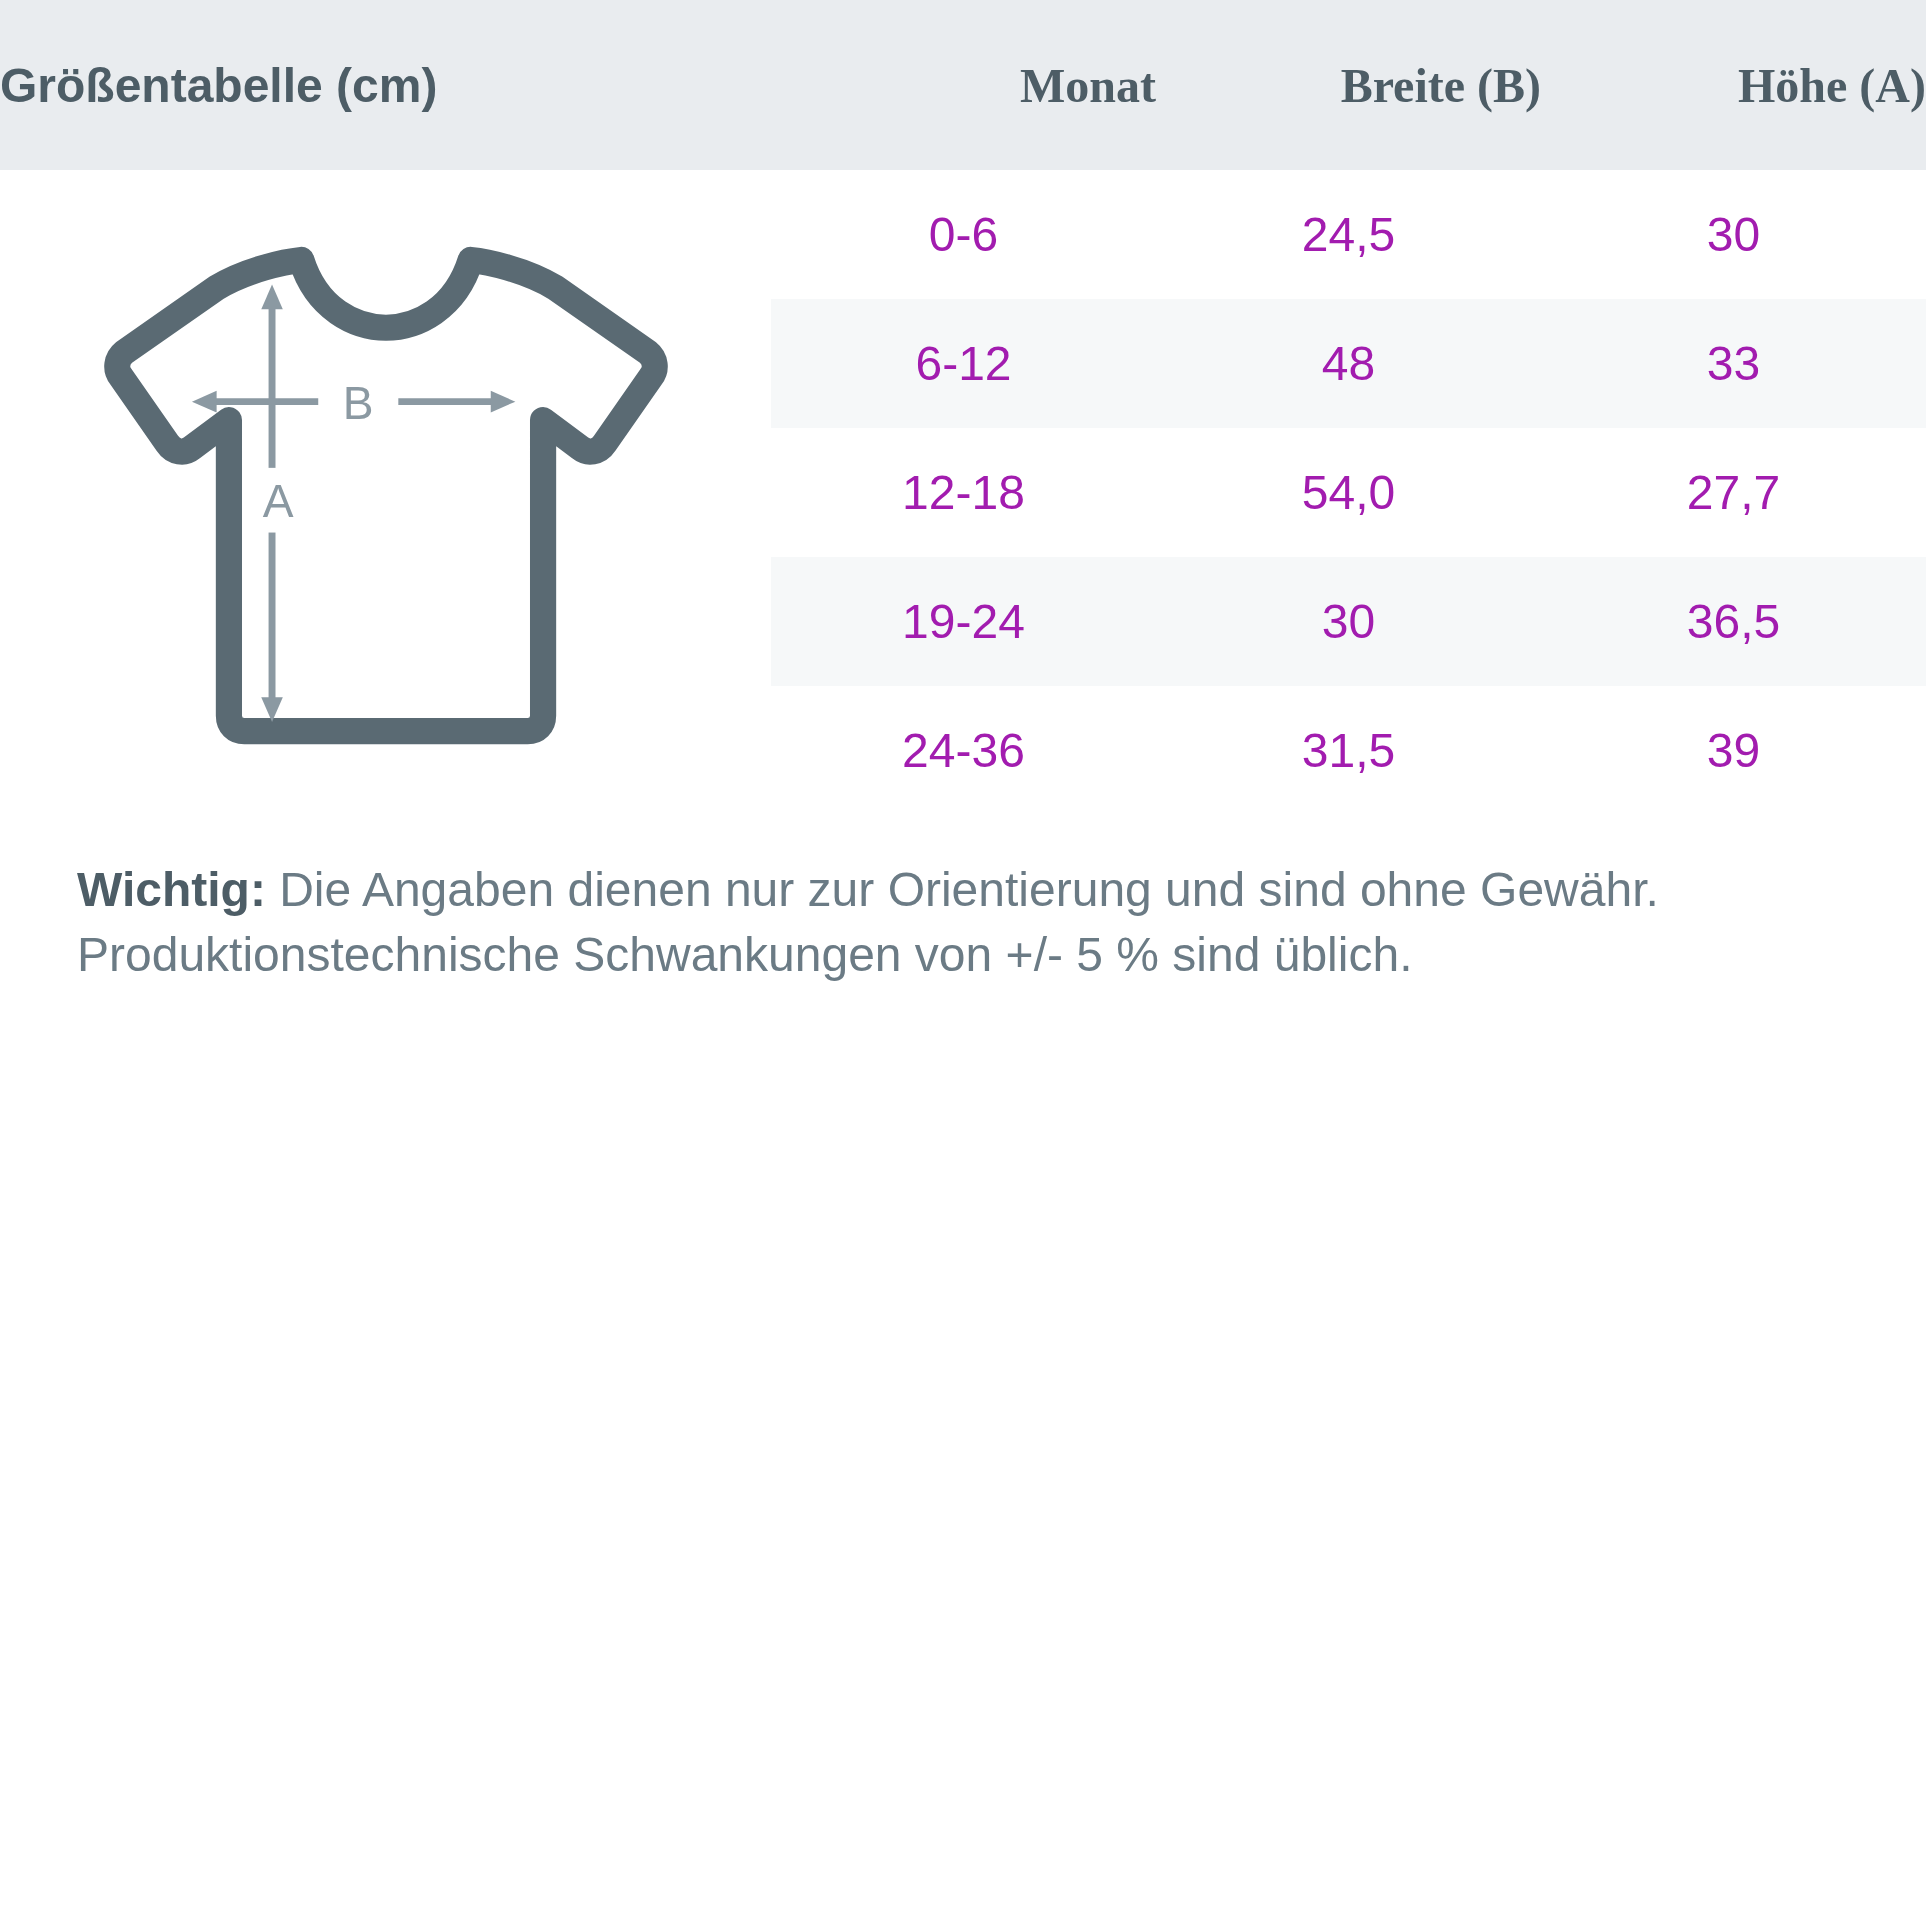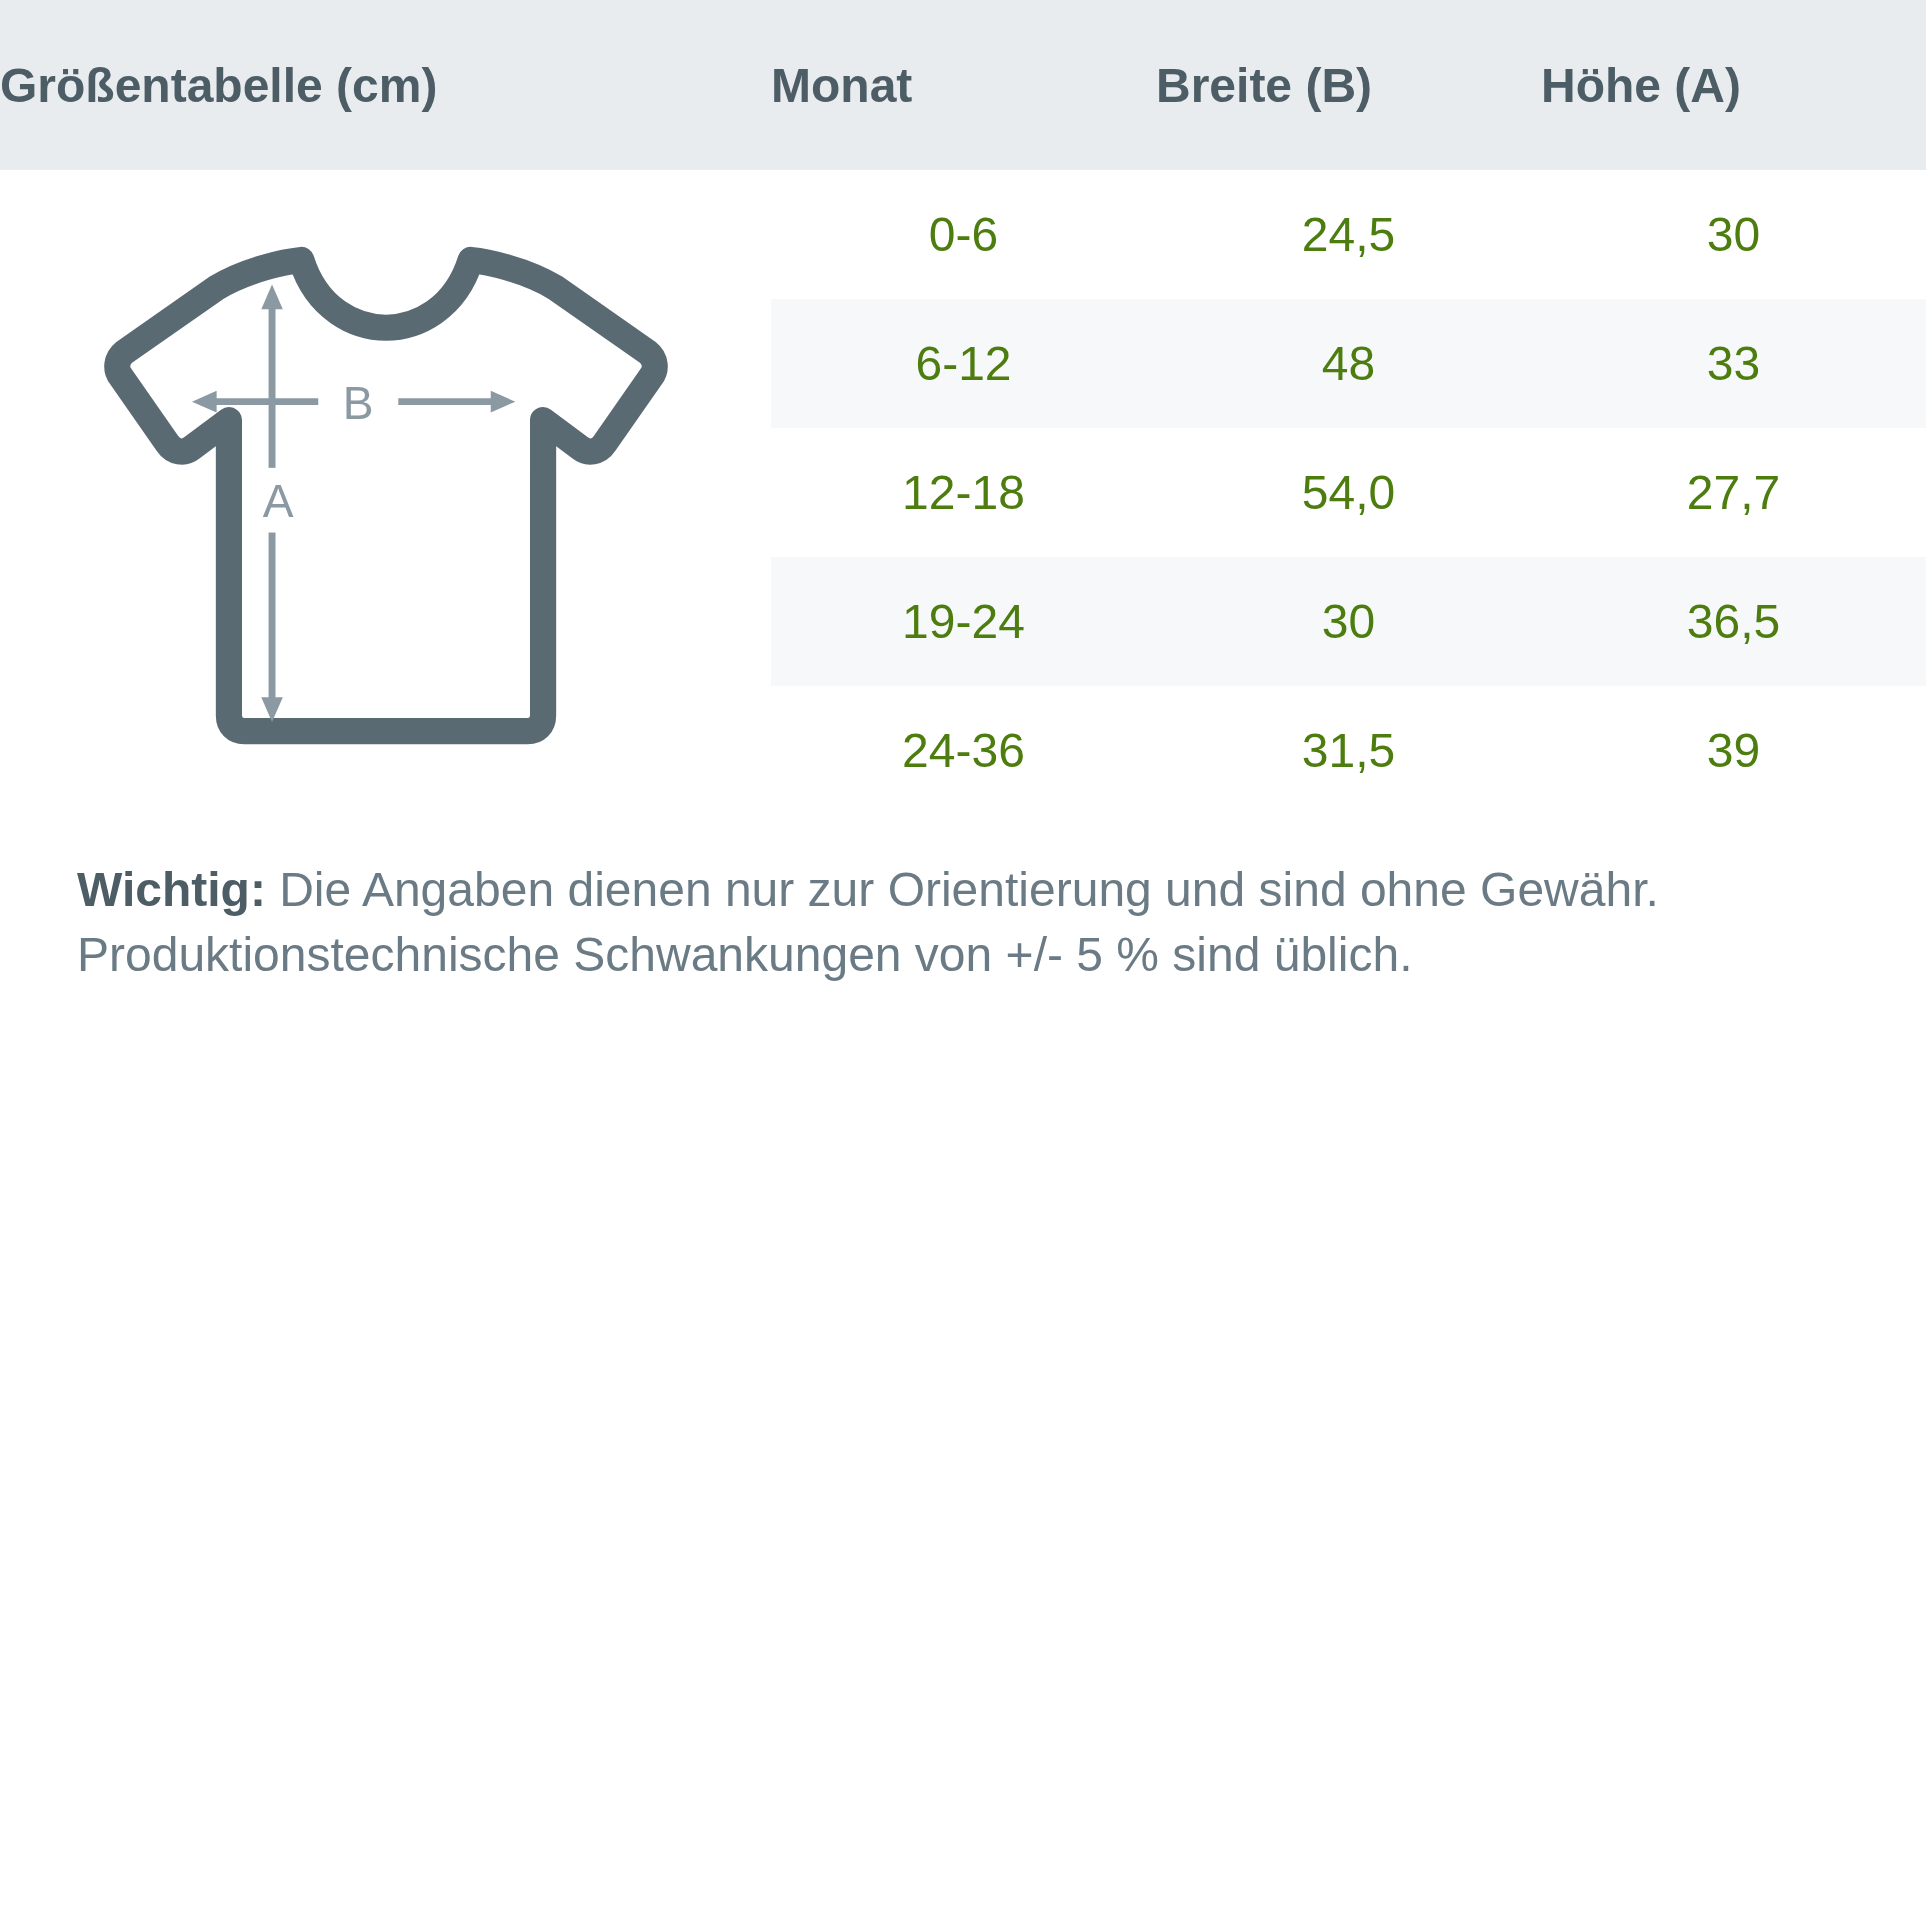--- a/index.html
+++ b/index.html
@@ -45,27 +45,28 @@
     font-weight: bold;
     color: #4d5d66;
     padding: 0;
   }
 
   th.head-label {
     text-align: left;
     padding-left: 77px;
   }
   th.head-center {
-    text-align: left;
+    text-align: right;
+    font-family: Liberation Serif, serif;
   }
 
   .size-table tbody td {
     font-size: 48px;
     font-weight: normal;
-    color: #4d7c0f;
+    color: #a21caf;
     text-align: center;
     vertical-align: middle;
     height: 129px;
     padding: 0;
   }
 
   .size-table tbody tr.alt td {
     background: #f6f8f9;
   }
 

